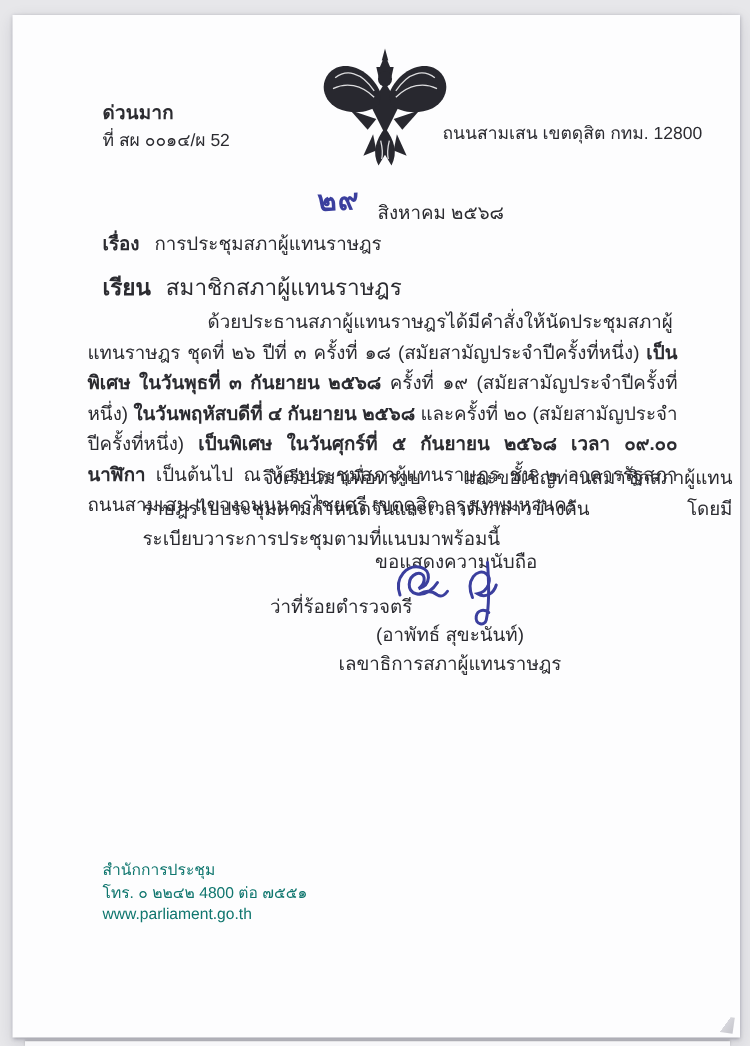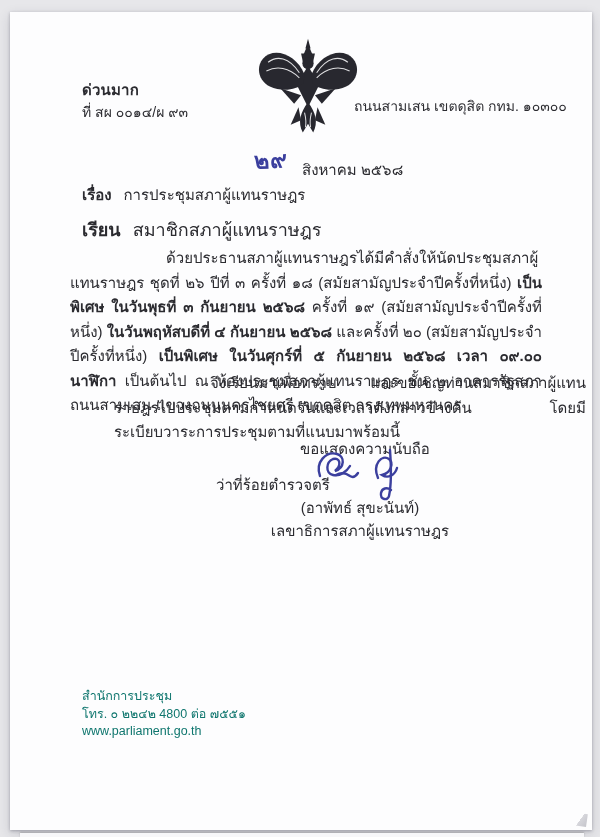--- a/index.html
+++ b/index.html
@@ -52,21 +52,21 @@
   }
   .garuda-fill{fill:#28282f}
 </style>
 </head>
 <body>
 
 <div class="canvas">
   <div class="page">
 
     <div class="abs urgency">ด่วนมาก</div>
-    <div class="abs doc-number">ที่ สผ ๐๐๑๔/ผ ๙๓</div>
+    <div class="abs doc-number">ที่ สผ ๐๐๑๔/ผ 52</div>
 
     <svg class="abs emblem" viewBox="0 0 120 120" aria-hidden="true">
       <g class="garuda-fill">
         <path d="M60 1 L63 12 L57 12 Z"></path>
         <path d="M60 7 L66 21 L54 21 Z"></path>
         <path d="M52 18 L68 18 L66 27 L54 27 Z"></path>
         <ellipse cx="60" cy="29" rx="6.5" ry="7"></ellipse>
         <path d="M60 32 L73 54 L60 80 L47 54 Z"></path>
         <path d="M56 42 C46 18 20 10 8 24 C-1 35 4 50 16 56 C29 62 46 61 55 52 Z"></path>
         <path d="M64 42 C74 18 100 10 112 24 C121 35 116 50 104 56 C91 62 74 61 65 52 Z"></path>
@@ -80,21 +80,21 @@
         <path d="M14 28 C24 20 38 22 50 40"></path>
         <path d="M12 38 C24 32 38 34 50 46"></path>
         <path d="M106 28 C96 20 82 22 70 40"></path>
         <path d="M108 38 C96 32 82 34 70 46"></path>
         <path d="M56 86 C58 94 58 98 57 103"></path>
         <path d="M64 86 C62 94 62 98 63 103"></path>
       </g>
     </svg>
 
     <div class="abs agency">
-      <div>ถนนสามเสน เขตดุสิต กทม. ๑๐๓๐๐</div>
+      <div>ถนนสามเสน เขตดุสิต กทม. 12800</div>
     </div>
 
     <div class="abs date-day">๒๙</div>
     <div class="abs date-rest">สิงหาคม ๒๕๖๘</div>
 
     <div class="abs subject-line">
       <span class="b">เรื่อง</span><span class="label-gap"></span><span>การประชุมสภาผู้แทนราษฎร</span>
     </div>
     <div class="abs recipient-line">
       <span class="b">เรียน</span><span class="label-gap"></span><span>สมาชิกสภาผู้แทนราษฎร</span>

